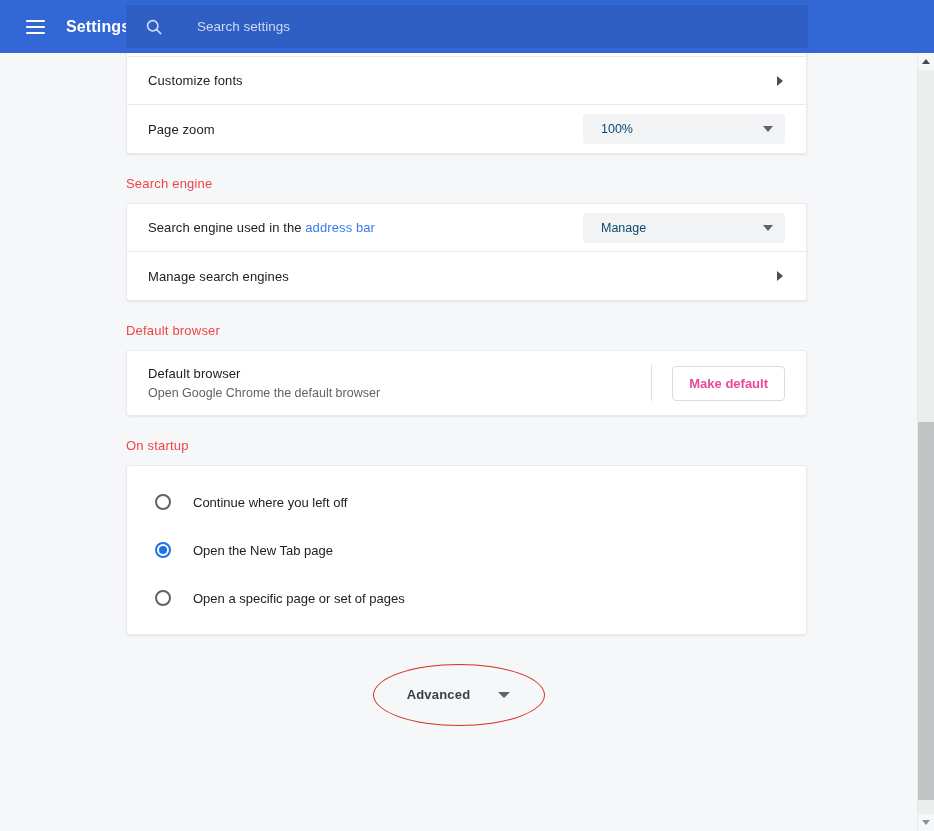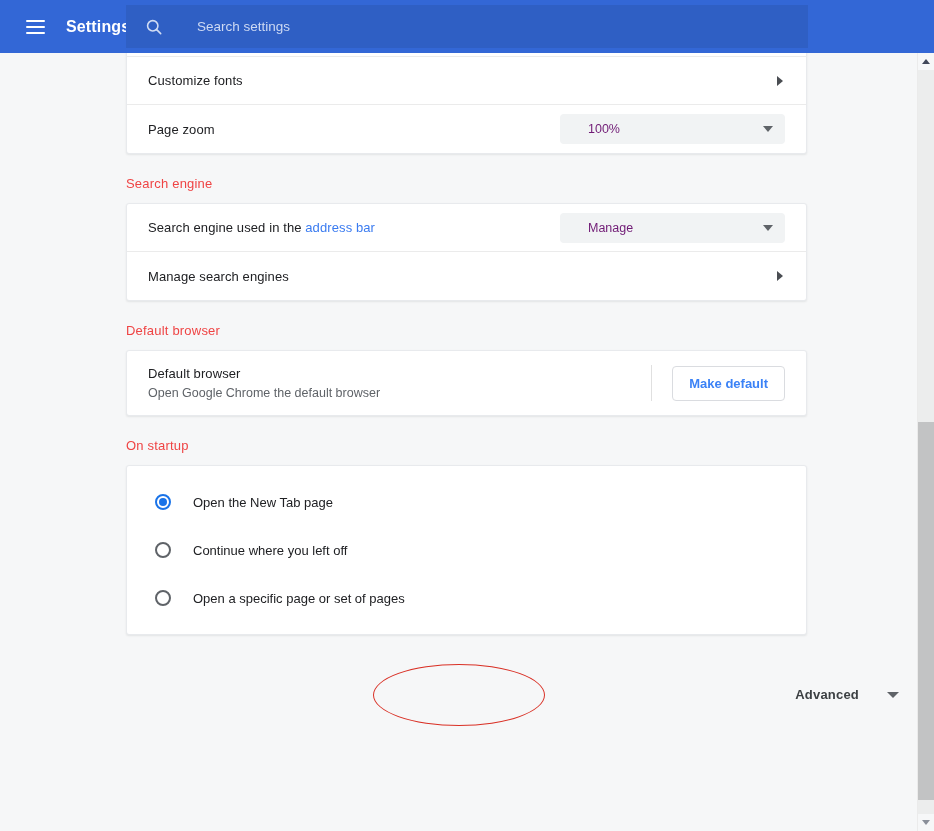--- a/index.html
+++ b/index.html
@@ -142,30 +142,30 @@
   }
 
   .row-sub {
     font-size: 12.5px;
     color: #5f6368;
     margin-top: 5px;
   }
 
   
   .select-ctl {
-    width: 225px;
+    width: 202px;
     height: 30px;
     background: #f1f3f4;
     border-radius: 4px;
     display: flex;
     align-items: center;
     justify-content: space-between;
-    padding: 0 12px 0 28px;
+    padding: 0 12px 0 18px;
     font-size: 12.5px;
-    color: #701a75;
+    color: #0c4a6e;
     cursor: pointer;
     flex: none;
   }
   .caret-down {
     width: 0; height: 0;
     border-left: 5px solid transparent;
     border-right: 5px solid transparent;
     border-top: 6px solid #5f6368;
   }
 
@@ -190,21 +190,21 @@
   .db-divider {
     width: 1px;
     align-self: stretch;
     background: #e0e0e0;
     margin: 0 20px 0 8px;
   }
   .outline-btn {
     border: 1px solid #dadce0;
     border-radius: 4px;
     background: #ffffff;
-    color: #3b82f6;
+    color: #ec4899;
     font-family: "Liberation Sans", sans-serif;
     font-size: 13px;
     font-weight: bold;
     padding: 9px 16px;
     cursor: pointer;
     white-space: nowrap;
   }
 
   
   .radio-row {
@@ -237,21 +237,21 @@
   }
   .radio-label {
     font-size: 13px;
     color: #202124;
   }
 
   
   #advanced-wrap {
     width: 917px;
     display: flex;
-    justify-content: flex-end;
+    justify-content: center;
     align-items: center;
     margin-top: 38px;
     position: relative;
   }
   #advanced-button {
     display: flex;
     align-items: center;
     gap: 28px;
     padding: 14px 18px;
     cursor: pointer;
@@ -417,27 +417,27 @@
           <button class="outline-btn">Make default</button>
         </div>
       </div>
     </div>
 
     <div class="settings-col">
       <div class="section-title">On startup</div>
       <div class="card" id="startup-card">
 
         <div class="radio-row">
+          <span class="radio"></span>
+          <span class="radio-label">Continue where you left off</span>
+        </div>
+
+        <div class="radio-row">
           <span class="radio selected"></span>
           <span class="radio-label">Open the New Tab page</span>
-        </div>
-
-        <div class="radio-row">
-          <span class="radio"></span>
-          <span class="radio-label">Continue where you left off</span>
         </div>
 
         <div class="radio-row">
           <span class="radio"></span>
           <span class="radio-label">Open a specific page or set of pages</span>
         </div>
 
       </div>
     </div>
 

